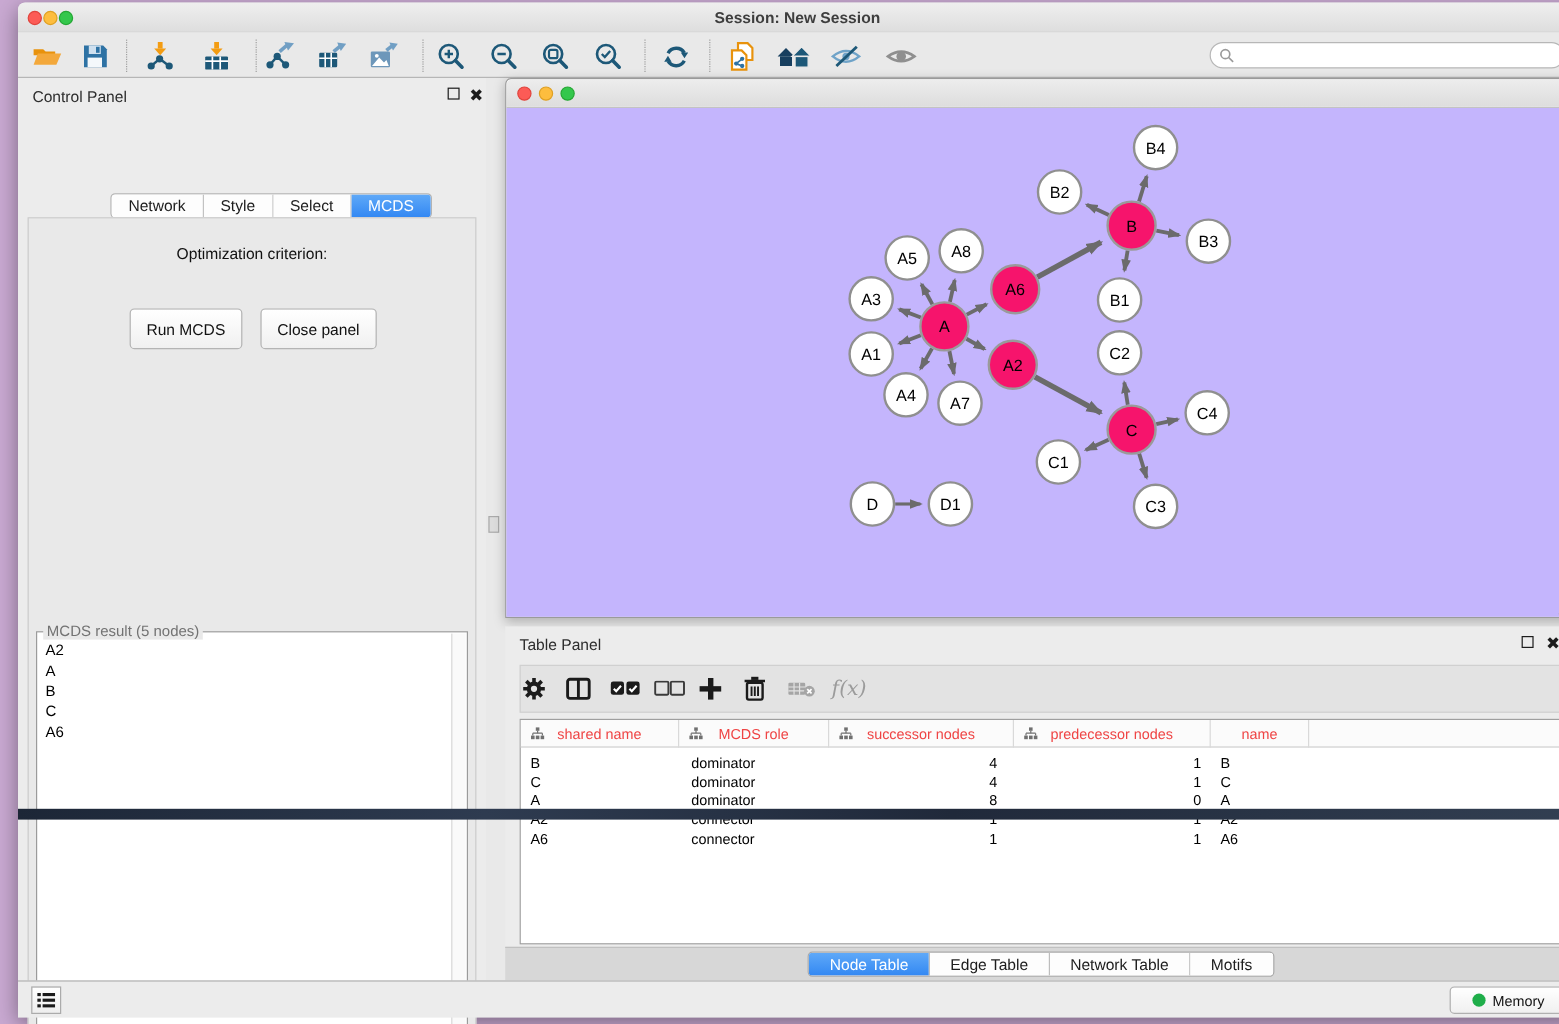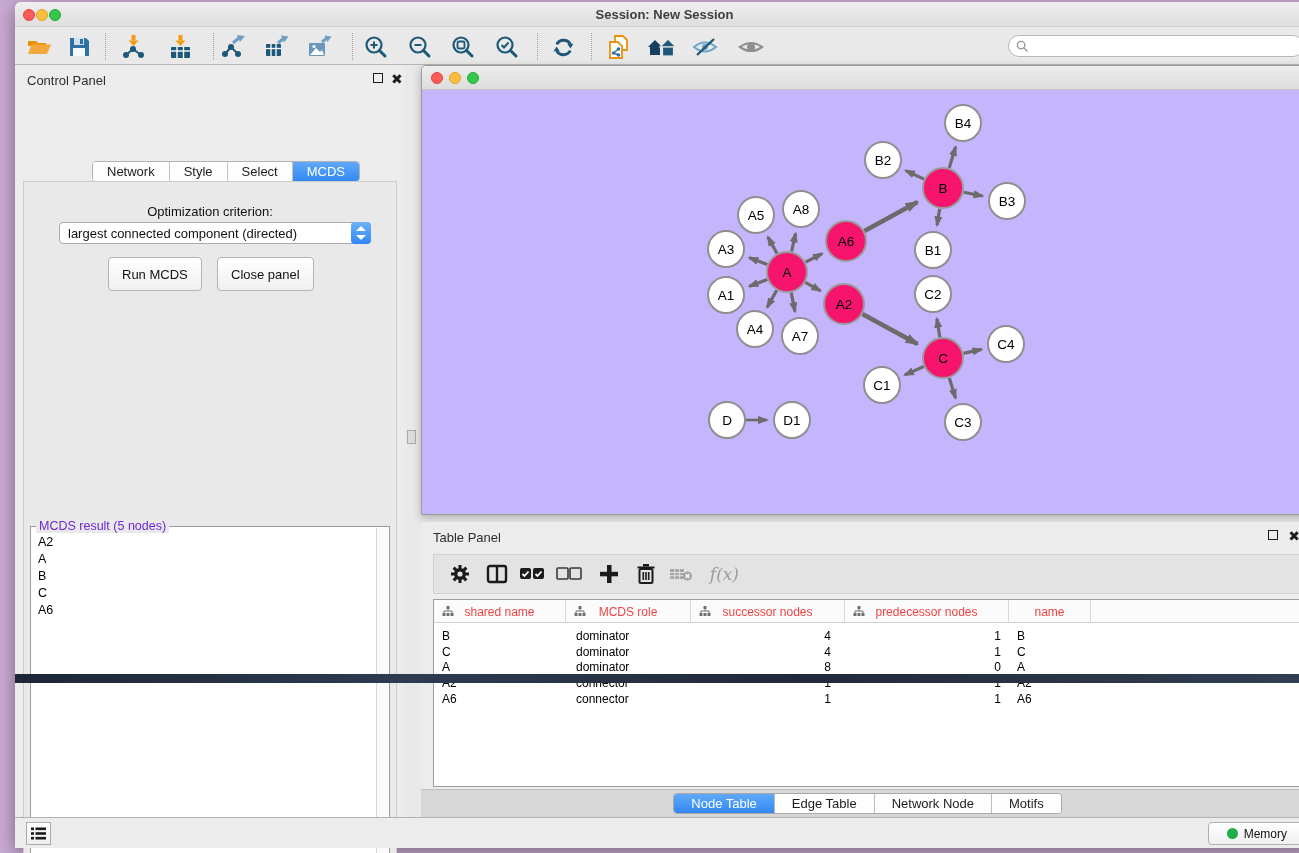--- a/index.html
+++ b/index.html
@@ -39,21 +39,21 @@
   .cp-content { position:absolute; left:8px; top:116px; width:374px; height:690px; background:#e9e9e9; border:1px solid #cycyc; border:1px solid #cccccc; }
   .opt-label { position:absolute; width:100%; top:22px; text-align:center; font-size:13px; color:#111; }
   .select { position:absolute; left:35px; top:40px; width:312px; height:22px; background:#fff; border:1px solid #ababab; border-radius:4px; display:flex; align-items:center; cursor:pointer; }
   .select .val { flex:1; font-size:13px; color:#111; padding-left:8px; white-space:nowrap; }
   .stepper { width:20px; height:22px; margin-right:-1px; border-radius:4px; background:linear-gradient(#6eb3fa,#2f86f4); position:relative; }
   .stepper i { position:absolute; left:5px; width:0; height:0; border-left:5px solid transparent; border-right:5px solid transparent; }
   .stepper i.up { top:4px; border-bottom:5px solid #fff; }
   .stepper i.dn { bottom:4px; border-top:5px solid #fff; }
   .btn { position:absolute; top:75px; height:20px; background:linear-gradient(#ffffff,#f0f0f0); border:1px solid #b4b4b4; border-radius:4px; font-size:13px; color:#111; display:flex; align-items:center; justify-content:center; padding:16px 13px; cursor:pointer; }
   .fieldset { position:absolute; left:6px; top:344px; width:360px; height:336px; border:1px solid #9b9b9b; background:#fff; }
-  .legend { position:absolute; top:-8px; left:5px; background:#e9e9e9; padding:0 3px; font-size:12.5px; color:#6d28d9; }
+  .legend { position:absolute; top:-8px; left:5px; background:#e9e9e9; padding:0 3px; font-size:12.5px; color:#737373; }
   .mcds-list { position:absolute; left:1px; top:6px; right:13px; bottom:1px; font-size:12.5px; color:#000; }
   .mcds-list div { padding:1.5px 6px; }
   .list-scroll { position:absolute; top:1px; right:1px; width:12px; bottom:1px; background:#fafafa; border-left:1px solid #d8d8d8; }
 
   
   .split-handle { position:absolute; left:392px; top:428px; width:9px; height:14px; background:#dcdcdc; border:1px solid #aaa; }
 
   
   .netwin { position:absolute; left:406px; top:63px; width:891px; height:450px; background:#fff;
     border:1px solid #9a9a9a; border-radius:5px 5px 0 0; box-shadow:0 3px 10px rgba(0,0,0,.25); }
@@ -61,21 +61,21 @@
   .netwin .title-text2 { position:absolute; width:100%; top:5px; text-align:center; font-size:13px; color:#3e3e3e; font-weight:600; }
   .canvas { position:absolute; left:0; top:24px; width:889px; height:424px; background:#c4b5fd;text-decoration:underline; }
   .gnode { position:absolute; width:38px; height:38px; border-radius:50%; background:#fff; border:2px solid #8f8f8f;
     display:flex; align-items:center; justify-content:center; font-size:13.5px; color:#000; transform:translate(-50%,-50%); cursor:pointer; }
   .gnode.sel { width:42px; height:42px; background:#f6146c; border-color:#9a9a9a; }
   .grip { position:absolute; right:2px; bottom:2px; width:12px; height:12px; }
 
   
   .tpanel { position:absolute; left:406px; top:520px; width:893px; height:295px; background:#ececec; }
   .tp-toolbar { position:absolute; left:12px; top:32px; right:9px; height:40px; background:#e3e3e3; border:1px solid #d0d0d0; display:flex; align-items:center; }
-  .tp-btn { width:37px; height:32px; display:flex; align-items:center; justify-content:flex-end; cursor:pointer; }
+  .tp-btn { width:37px; height:32px; display:flex; align-items:center; justify-content:flex-start; cursor:pointer; }
   .fx { font-family:"DejaVu Serif","Liberation Serif",serif; font-style:italic; font-size:17px; color:#9b9b9b; }
   .dtable { position:absolute; left:12px; top:77px; right:7px; height:188px; background:#fff; border:1px solid #9f9f9f; }
   .thead { position:absolute; left:0; top:0; right:0; height:23px; background:#fbfbfb; border-bottom:1px solid #cfcfcf; }
   .th { position:absolute; top:0; height:23px; display:flex; align-items:center; justify-content:center; font-size:12px; color:#ef4444; border-right:1px solid #d9d9d9; }
   .th .hicon { position:absolute; left:8px; }
   .tbody { position:absolute; left:0; top:23px; right:0; bottom:0; }
   .tr { position:absolute; left:0; right:0; height:15.7px; }
   .td { position:absolute; font-size:12px; color:#000; top:1px; }
   .num { text-align:right; }
   .tabstrip { position:absolute; left:0; bottom:0; width:100%; height:28px; background:#d7d7d7; border-top:1px solid #c0c0c0; display:flex; align-items:center; justify-content:center; }
@@ -284,27 +284,20 @@
       <div class="cp-tab">
             <span>Select</span>
           </div>
       <div class="cp-tab sel">
             <span>MCDS</span>
           </div>
     </div>
 
     <div class="cp-content">
       <div class="opt-label">Optimization criterion:</div>
-      <div class="select">
-        <span class="val">largest connected component (directed)</span>
-        <span class="stepper">
-              <i class="up"></i>
-              <i class="dn"></i>
-            </span>
-      </div>
       <div class="btn" style="left:84px">
             <span>Run MCDS</span>
           </div>
       <div class="btn" style="left:193px">
             <span>Close panel</span>
           </div>
 
       <div class="fieldset">
         <span class="legend">MCDS result (5 nodes)</span>
         <div class="mcds-list">
@@ -618,21 +611,21 @@
 
     <div class="tabstrip">
       <div class="seg">
         <div class="stab sel">
               <span>Node Table</span>
             </div>
         <div class="stab">
               <span>Edge Table</span>
             </div>
         <div class="stab">
-              <span>Network Node</span>
+              <span>Network Table</span>
             </div>
         <div class="stab">
               <span>Motifs</span>
             </div>
       </div>
     </div>
   </div>
 
   <div class="statusbar">
     <div class="sq-btn">

